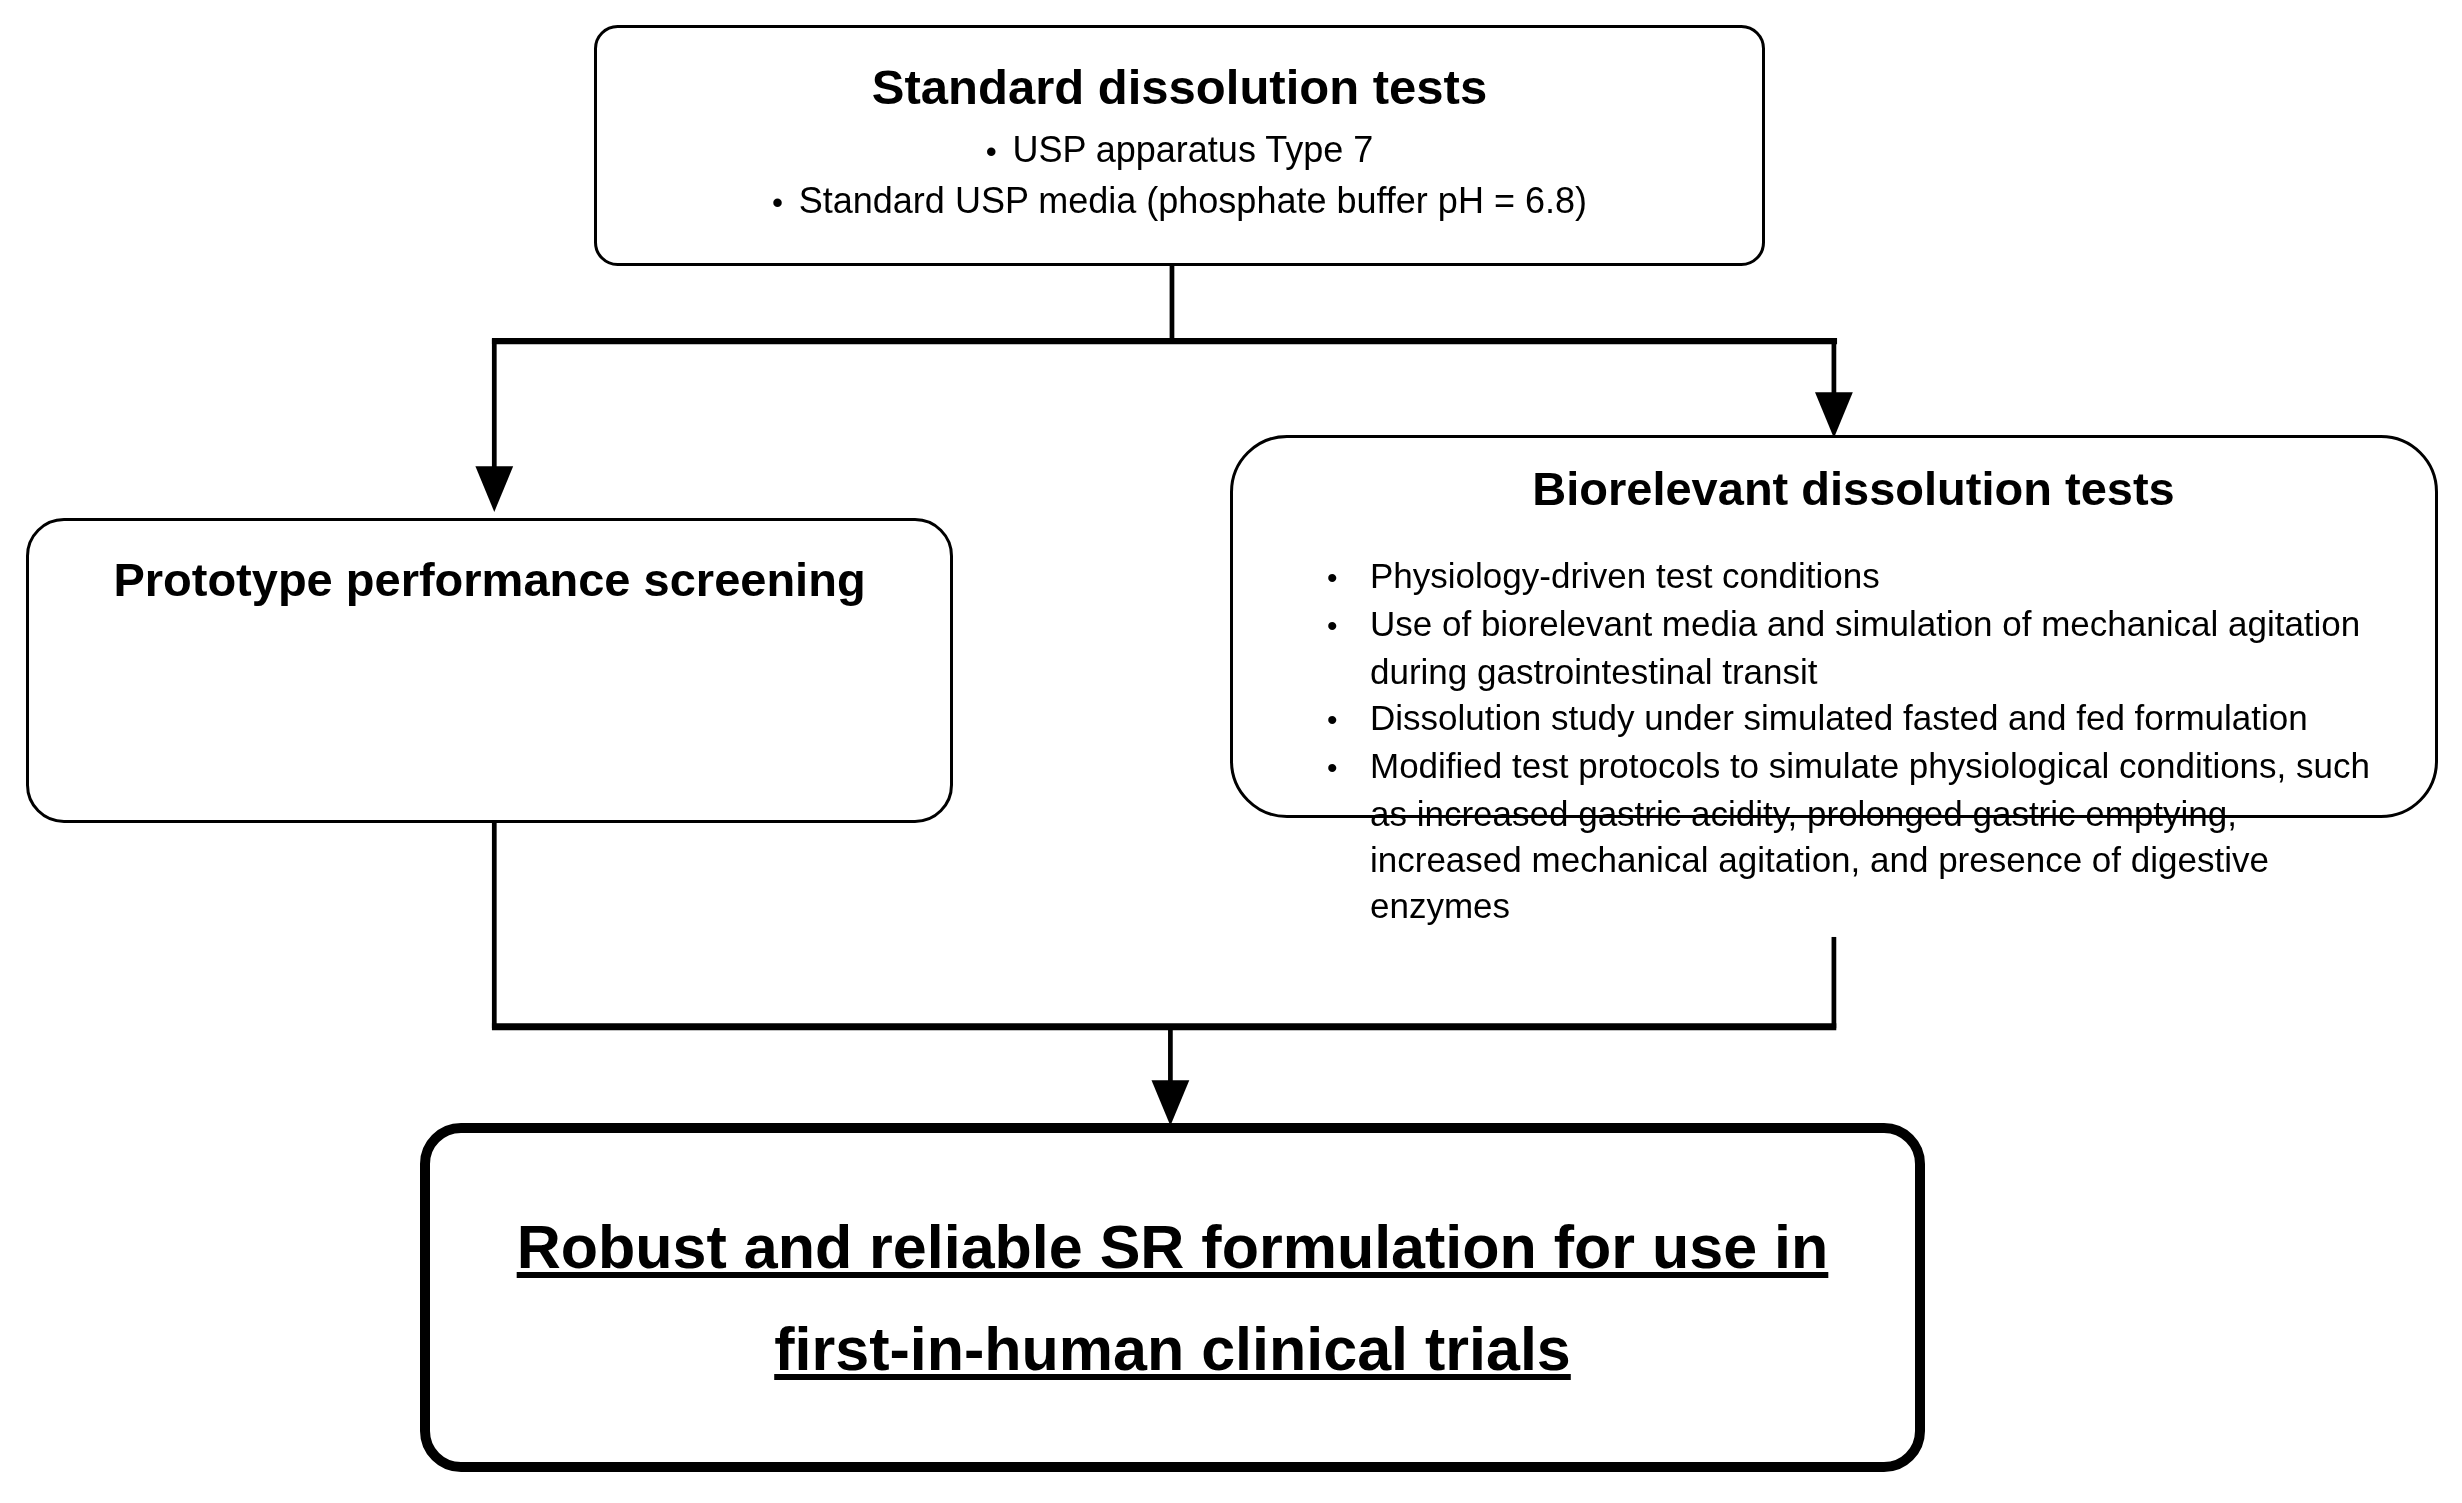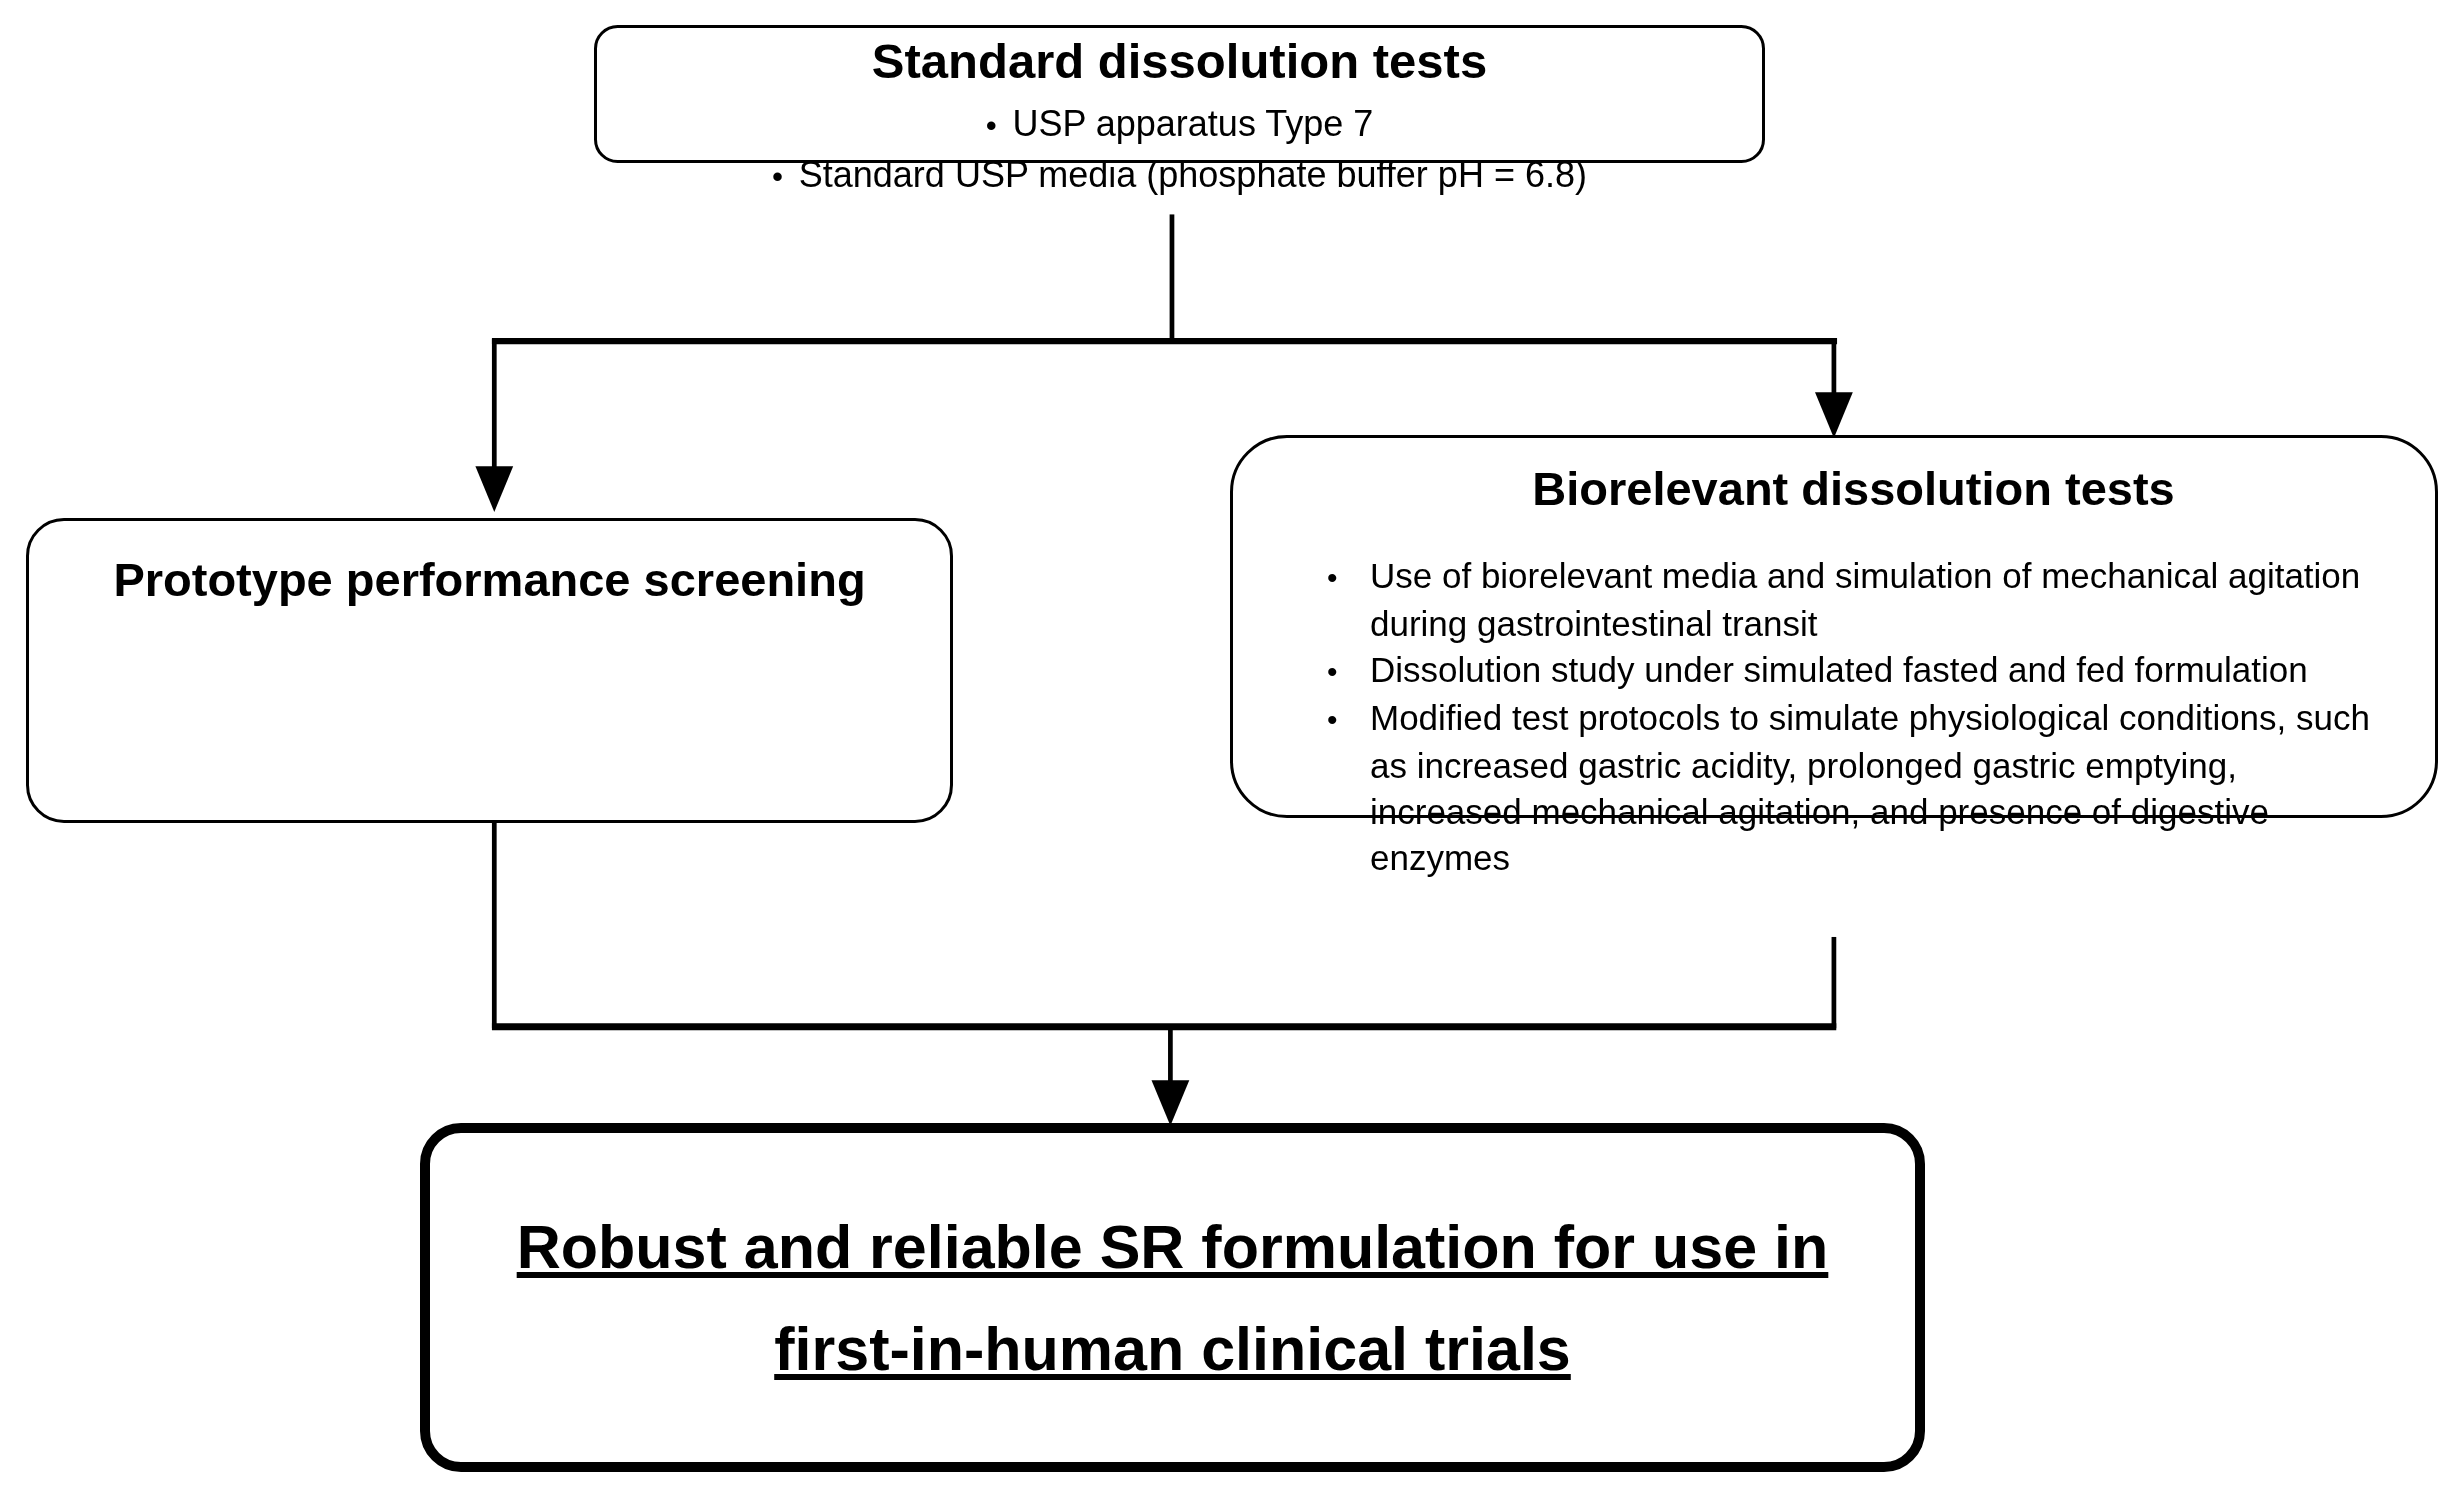--- a/index.html
+++ b/index.html
@@ -41,23 +41,23 @@
   ul.bullets li {
     position: relative;
   }
   .dot {
     display: inline-block;
   }
 
   
   #top-box {
     left: 594px; top: 25px;
-    width: 1171px; height: 138px;
+    width: 1171px; height: 241px;
     border-radius: 23.6px;
-    padding-top: 4px;
+    padding-top: 30px;
   }
   #top-box .box-title { font-size: 49px; line-height: 58px; }
   #top-box ul.bullets { margin-top: 9.4px; font-size: 36px; line-height: 50px; }
   #top-box ul.bullets li {
     display: flex;
     justify-content: center;
     align-items: baseline;
   }
   #top-box .dot { margin-right: 15.7px; font-size: 31.5px; }
 
@@ -164,20 +164,23 @@
   </div>
 
   <div class="box" id="left-box">
     <div class="box-title">Prototype performance screening</div>
   </div>
 
   <div class="box" id="right-box">
     <div class="box-title">Biorelevant dissolution tests</div>
     <ul class="bullets">
       <li>
+        <span class="dot">•</span><span>Physiology-driven test conditions</span>
+      </li>
+      <li>
         <span class="dot">•</span><span>Use of biorelevant media and simulation of mechanical agitation during gastrointestinal transit</span>
       </li>
       <li>
         <span class="dot">•</span><span>Dissolution study under simulated fasted and fed formulation</span>
       </li>
       <li>
         <span class="dot">•</span><span>Modified test protocols to simulate physiological conditions, such as increased gastric acidity, prolonged gastric emptying, increased mechanical agitation, and presence of digestive enzymes</span>
       </li>
     </ul>
   </div>

